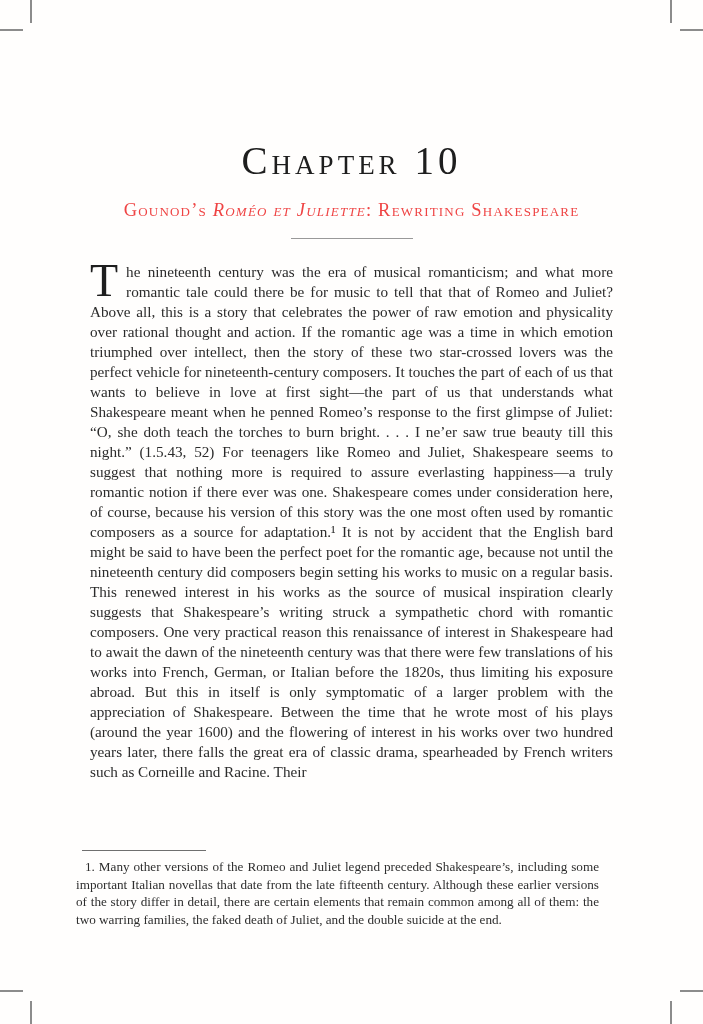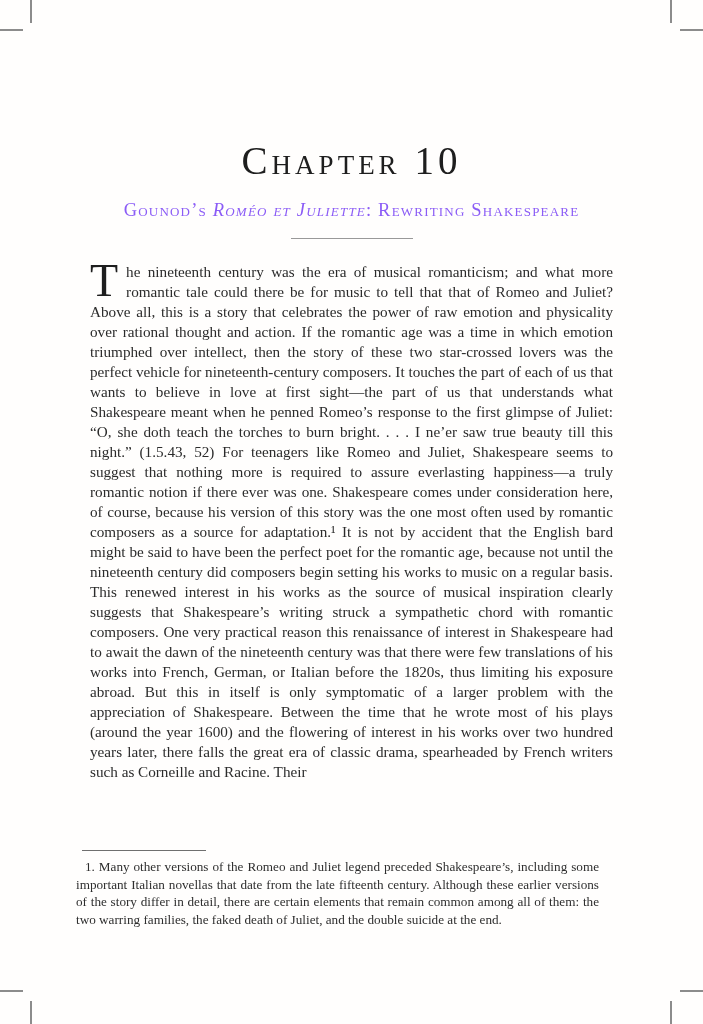--- a/index.html
+++ b/index.html
@@ -42,21 +42,21 @@
     letter-spacing: 4px;
     color: #1e1e1e;
   }
   .chapter-subtitle {
     margin-top: 17px;
     font-weight: normal;
     font-variant: small-caps;
     font-size: 18.5px;
     line-height: 22px;
     letter-spacing: 1.2px;
-    color: #8b5cf6;
+    color: #ef4444;
     white-space: nowrap;
   }
   .chapter-subtitle .italic { font-style: italic; }
   .header-rule {
     width: 122px;
     margin: 17px auto 0 auto;
     border-top: 1.5px solid #999999;
   }
   
   .body-text {

